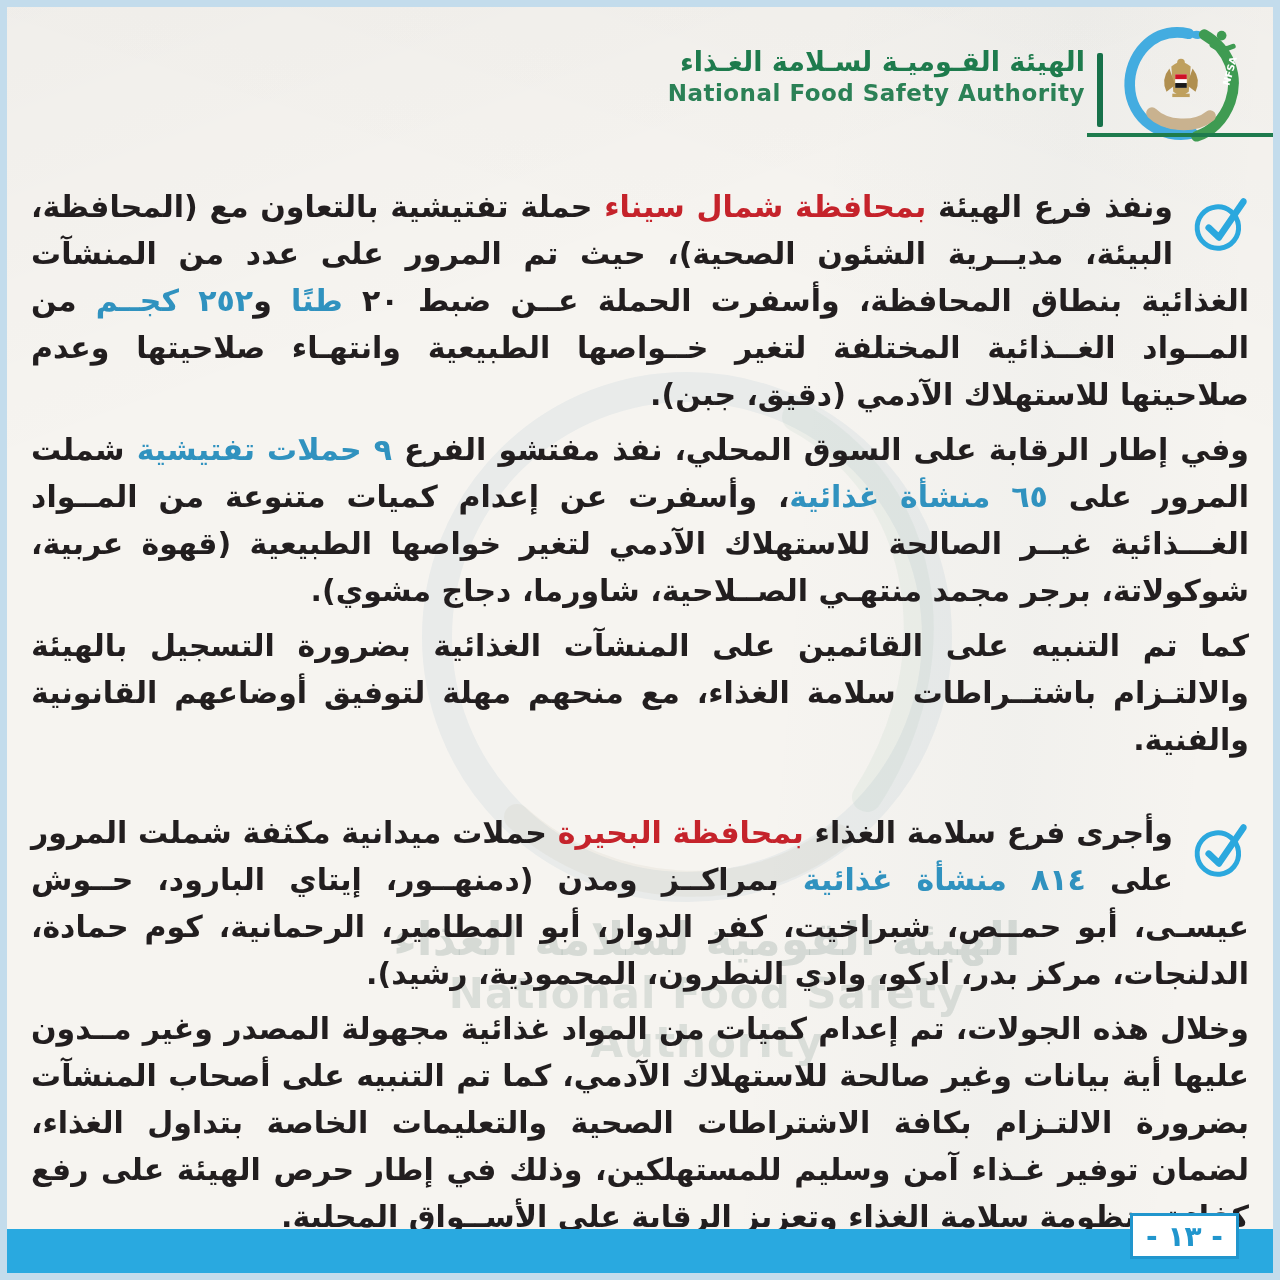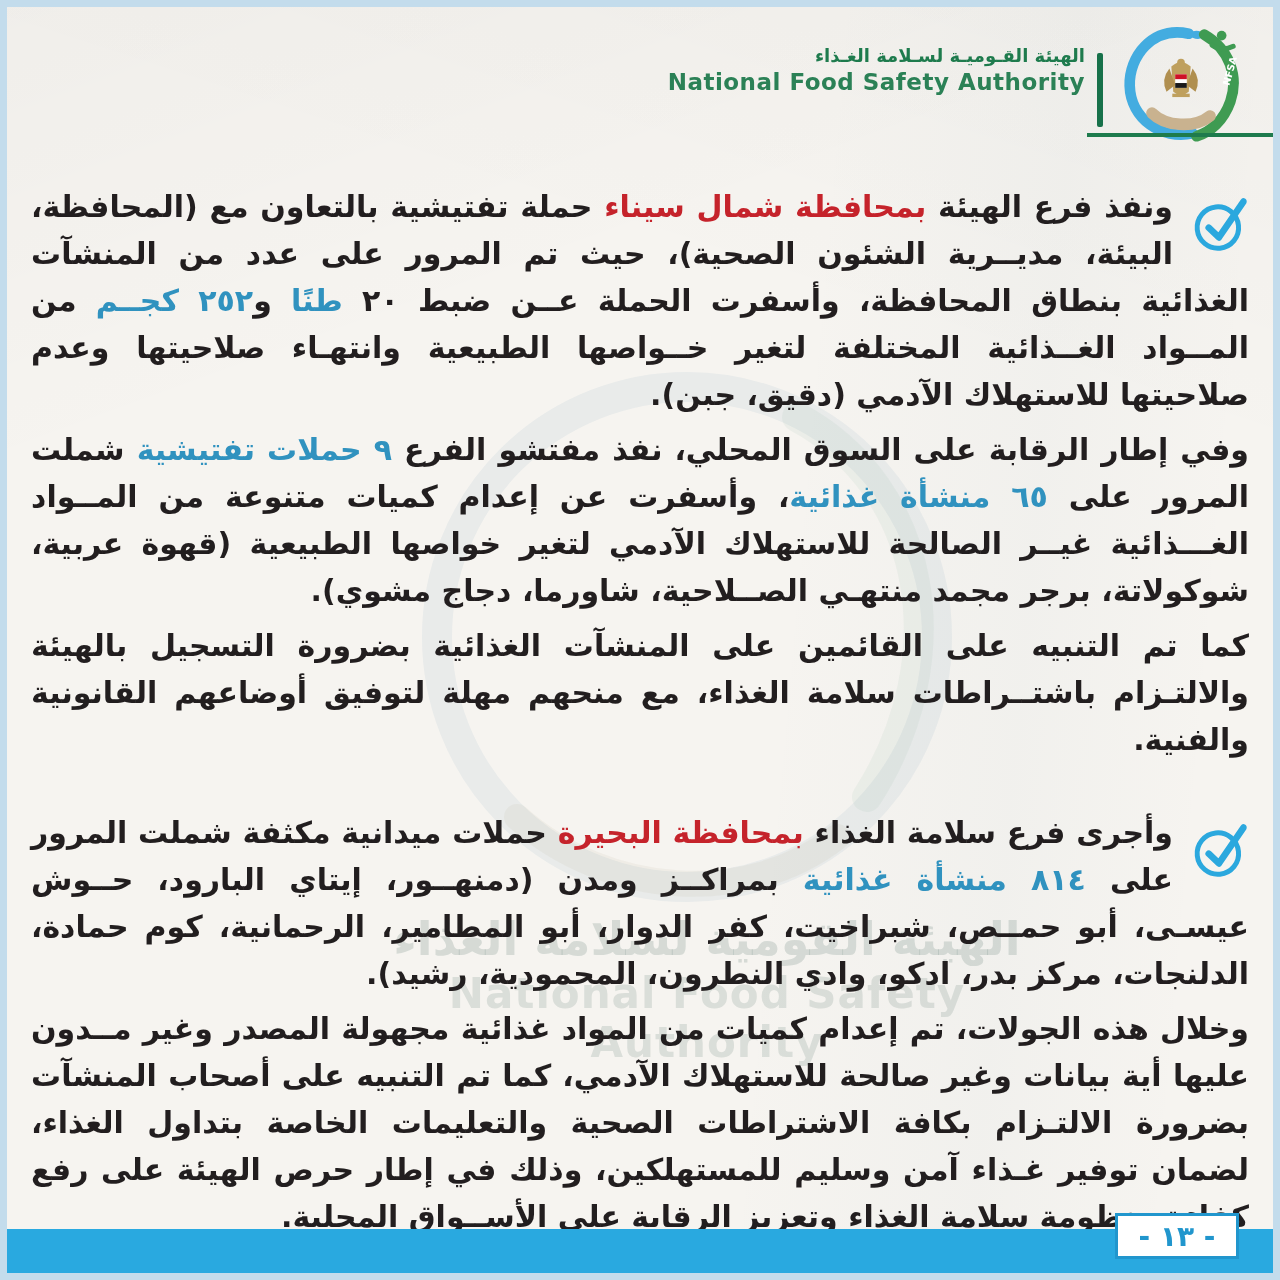--- a/index.html
+++ b/index.html
@@ -14,21 +14,21 @@
       linear-gradient(95deg, transparent 60%, rgba(90,130,150,.03) 78%, transparent 92%),
       #f6f4f0;
     overflow:hidden;
     font-family:"DejaVu Sans", sans-serif;
   }
   
   .hdr-text{
     position:absolute; top:38px; right:188px;
     text-align:right; color:#1e7b4d; line-height:1.25;
   }
-  .hdr-ar{font-size:18px; font-weight:bold; letter-spacing:1px;}
+  .hdr-ar{font-size:27px; font-weight:bold; letter-spacing:1px;}
   .hdr-en{font-size:23px; font-weight:bold; letter-spacing:.5px; color:#2b8156;}
   .hdr-divider{
     position:absolute; top:46px; right:170px;
     width:6px; height:74px; background:#17714a; border-radius:2px;
   }
   .hdr-logo{position:absolute; top:14px; right:32px; width:120px; height:126px;}
   .green-rule{
     position:absolute; top:126px; right:0; width:186px; height:4px;
     background:#1e7b4d;
   }
@@ -62,21 +62,21 @@
     box-sizing:border-box;
   }
   .check svg{transform:rotate(-6deg);}
   
   .bottom-bar{
     position:absolute; left:0; right:0; bottom:0; height:44px;
     background:#29a9e0;
   }
   .page-number-box{
     position:absolute; right:34px; bottom:14px;
-    width:124px; height:46px;
+    width:109px; height:46px;
     background:#ffffff; border:3px solid #2196cd; box-sizing:border-box;
     display:flex; align-items:center; justify-content:center;
     color:#2196cd; font-size:28px; font-weight:bold;
     direction:rtl;
   }
 </style>
 </head>
 <body>
 
 <div class="page">

